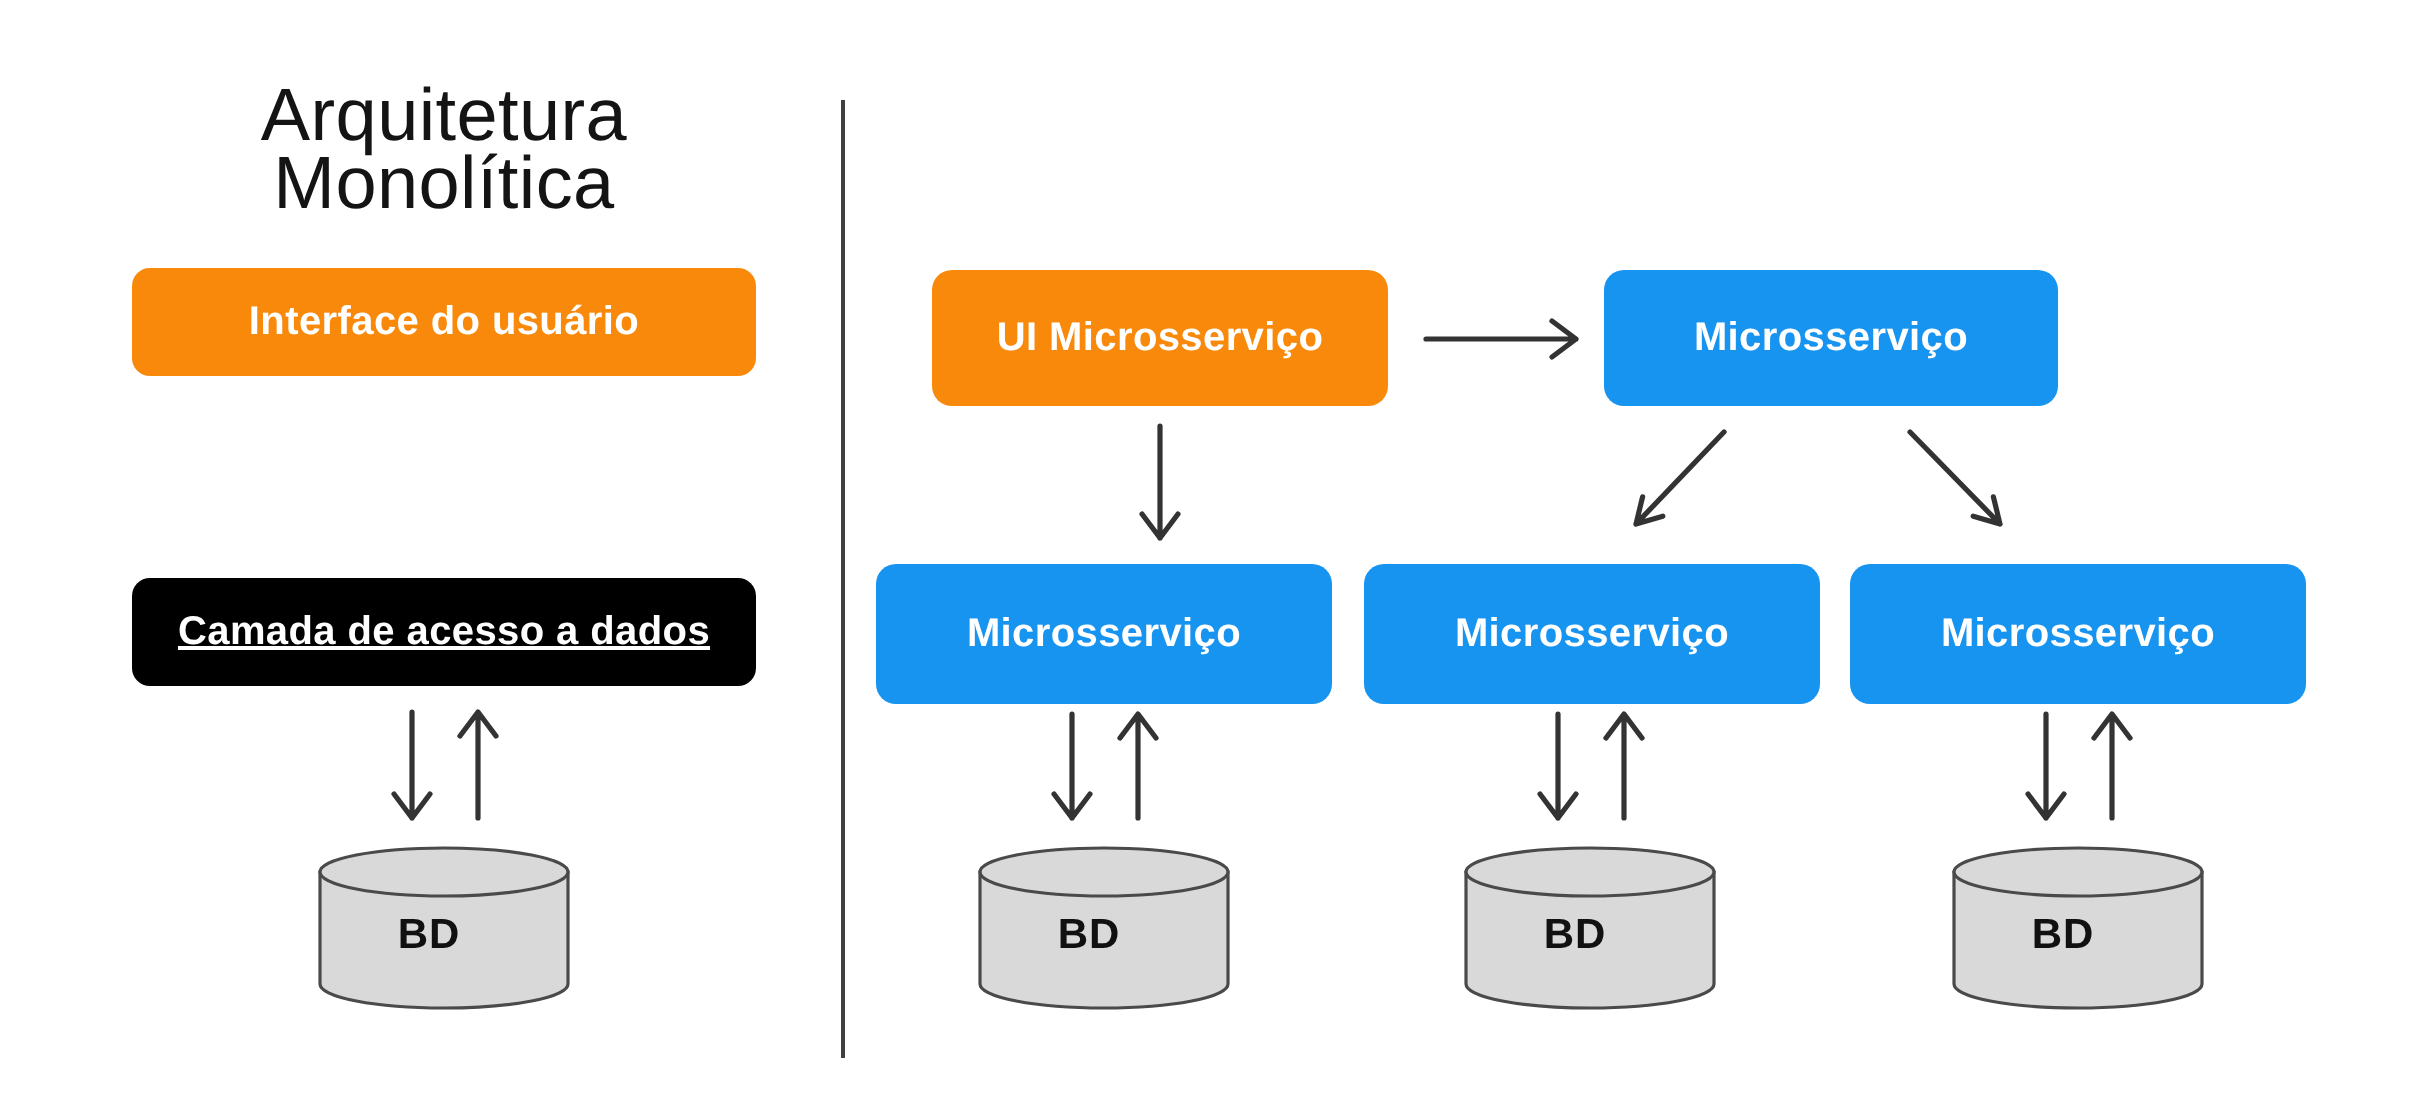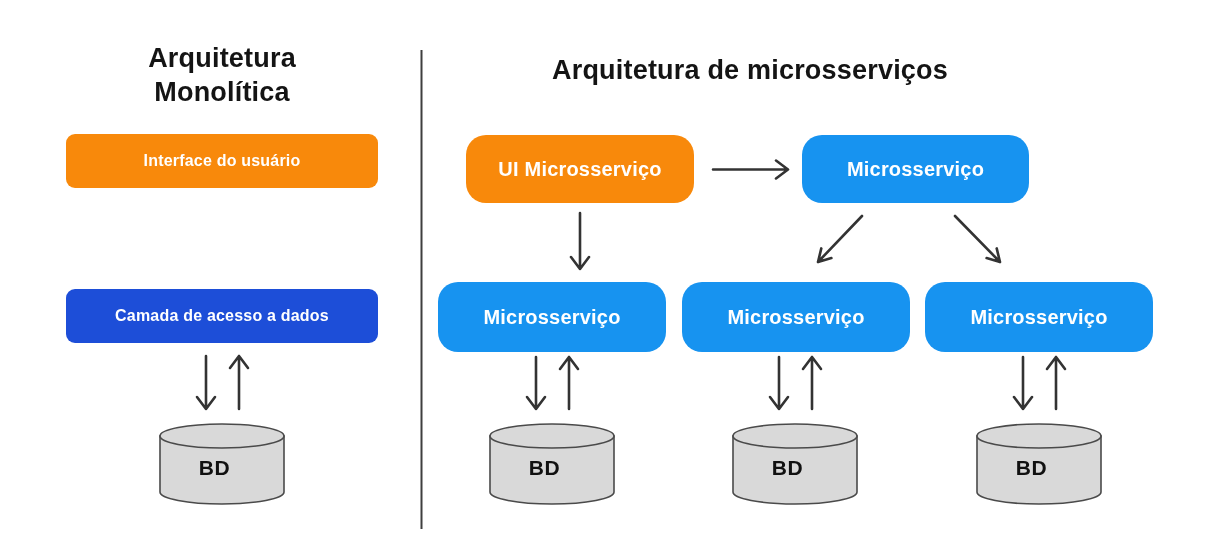--- a/index.html
+++ b/index.html
@@ -9,46 +9,46 @@
     height: 550px;
     background: #ffffff;
     font-family: "Liberation Sans", "DejaVu Sans", sans-serif;
     overflow: hidden;
   }
   .overlay-svg { position: absolute; left: 0; top: 0; width: 1216px; height: 550px; }
 
   .title {
     position: absolute;
     color: #141414;
-    font-weight: 700;
+    font-weight: 400;
     text-align: center;
-    font-size: 27px;
+    font-size: 37px;
     line-height: 34px;
     letter-spacing: 0.2px;
   }
   .title-left  { left: 22px;  top: 41px;  width: 400px; }
   .title-right { left: 420px; top: 53px;  width: 660px; }
 
   .box {
     position: absolute;
     border-radius: 9px;
     color: #ffffff;
     font-weight: 700;
     display: flex;
     align-items: center;
     justify-content: center;
     text-align: center;
     letter-spacing: 0.2px;
   }
-  .layer-box { left: 66px; width: 312px; height: 54px; font-size: 16px; }
+  .layer-box { left: 66px; width: 312px; height: 54px; font-size: 20px; }
   .layer-1 { top: 134px; }
   .layer-2 { top: 212px; }
   .layer-3 { top: 289px; }
 
-  .svc-box { height: 68px; font-size: 20px; border-radius: 20px; }
+  .svc-box { height: 68px; font-size: 20px; border-radius: 10px; }
   .ui-box      { left: 466px; top: 135px; width: 228px; }
   .top-ms-box  { left: 802px; top: 135px; width: 227px; }
   .mid-box { top: 282px; width: 228px; height: 70px; }
   .mid-1 { left: 438px; }
   .mid-2 { left: 682px; }
   .mid-3 { left: 925px; }
 
   .db-label {
     position: absolute;
     width: 109px;
@@ -140,27 +140,24 @@
   </svg>
 
   <div class="title title-left">
     <span style="display:block">Arquitetura</span>
     <span style="display:block">Monolítica</span>
   </div>
 
   <div class="box layer-box layer-1" style="background-color: rgb(248, 137, 11);">
     <span>Interface do usuário</span>
   </div>
-  <div class="box layer-box layer-3" style="background-color: #1d4ed8;">
+  <div class="box layer-box layer-3" style="background-color: #000000; text-decoration: underline;">
     <span>Camada de acesso a dados</span>
   </div>
 
-  <div class="title title-right">
-    <span>Arquitetura de microsserviços</span>
-  </div>
 
   <div class="box svc-box ui-box" style="background-color: rgb(248, 137, 11);">
     <span>UI Microsserviço</span>
   </div>
   <div class="box svc-box top-ms-box" style="background-color: rgb(23, 147, 240);">
     <span>Microsserviço</span>
   </div>
 
   <div class="box svc-box mid-box mid-1" style="background-color: rgb(23, 147, 240);">
     <span>Microsserviço</span>

